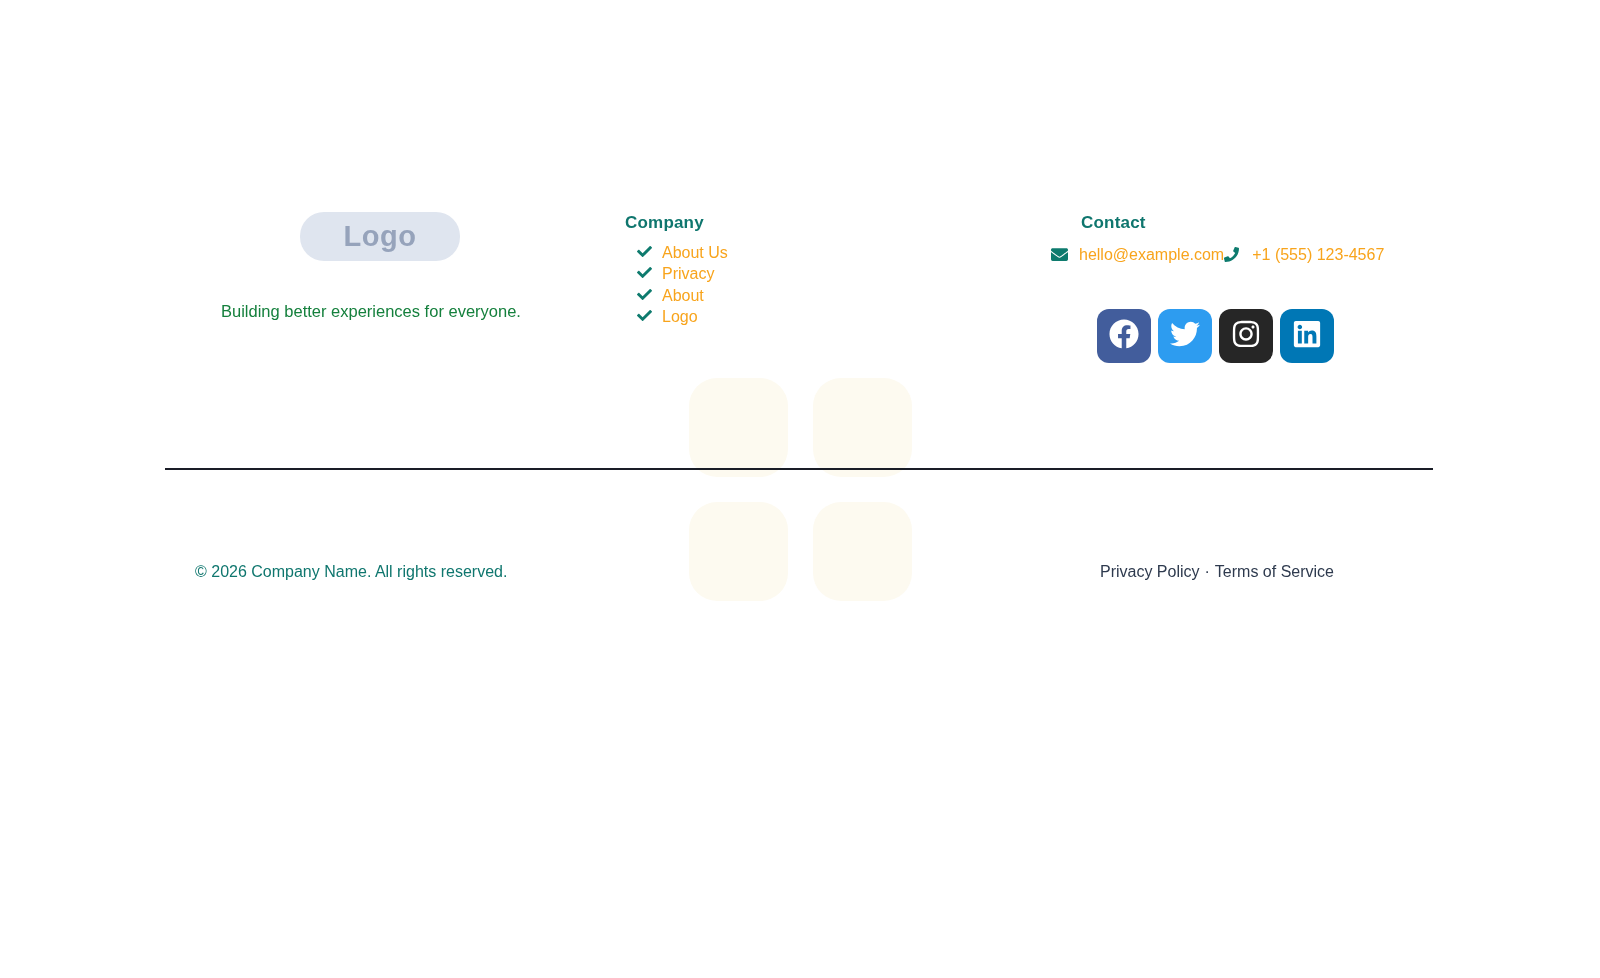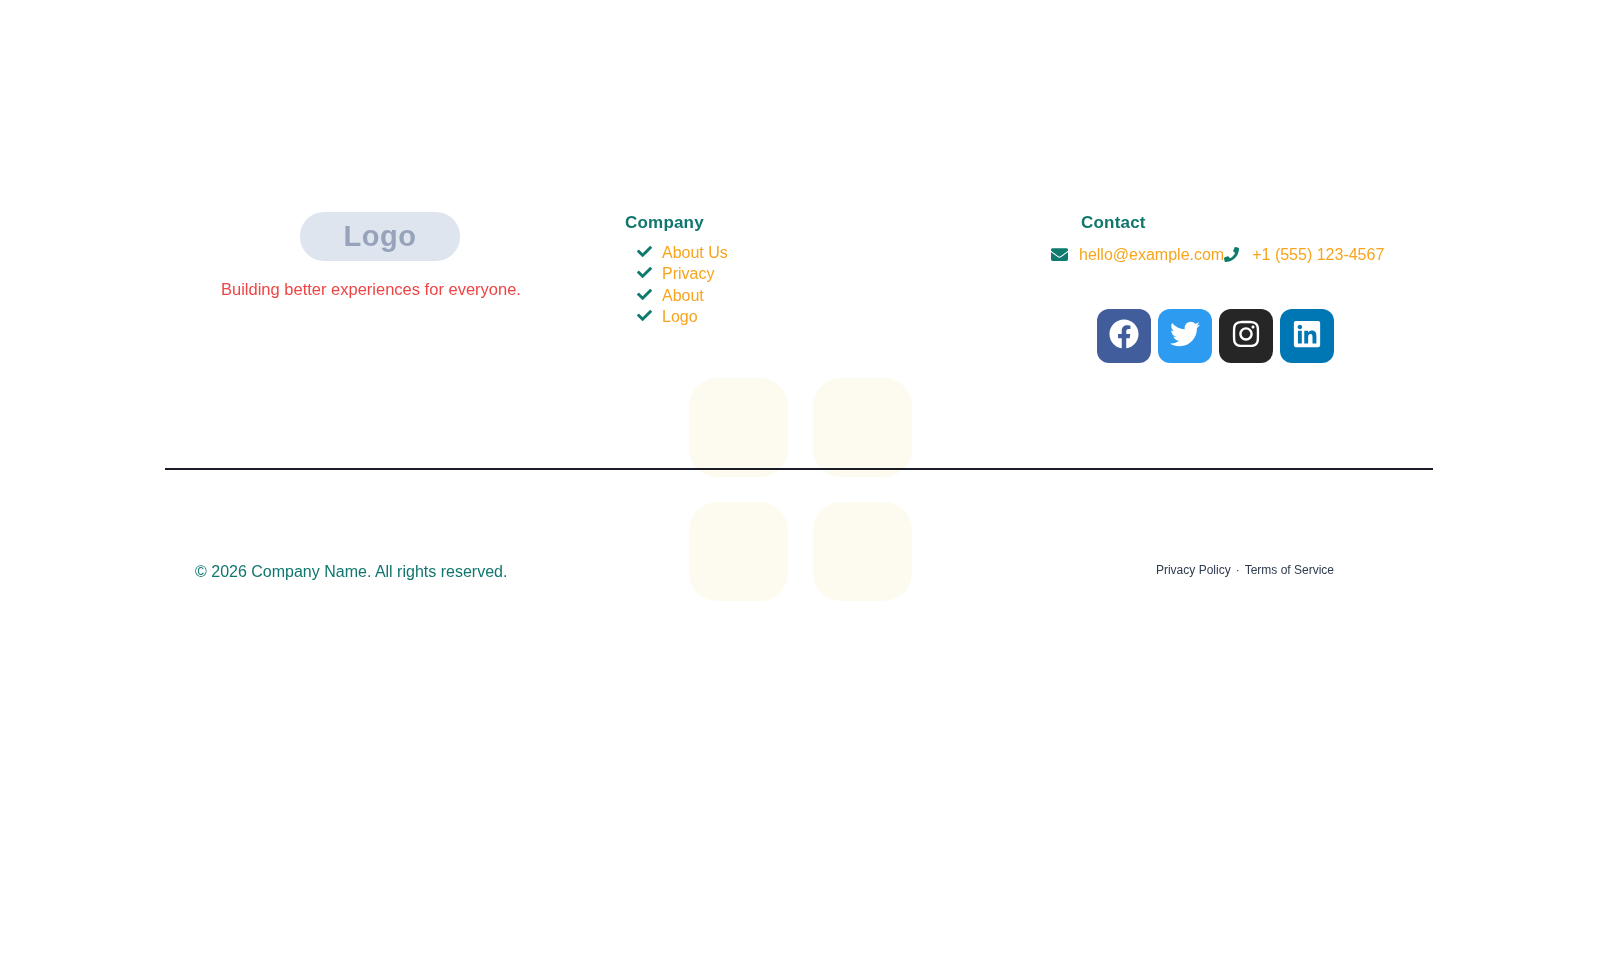--- a/index.html
+++ b/index.html
@@ -25,21 +25,21 @@
   
   .logo-pill {
     position:absolute; left:300px; top:212px; width:160px; height:49px;
     background:#dfe5ef; border-radius:24px; display:flex; align-items:center;
     justify-content:center; z-index:3;
   }
   .logo-pill span {
     font-size:29px; font-weight:bold; color:#96a3bb; letter-spacing:0.5px;
   }
   .tagline {
-    position:absolute; left:221px; top:280px; font-size:16.5px; color:#ef4444;
+    position:absolute; left:221px; top:302px; font-size:16.5px; color:#15803d;
     white-space:nowrap; z-index:3;
   }
   
   .col-heading {
     position:absolute; top:213px; font-size:17px; font-weight:bold;
     color:#0f766e; letter-spacing:0.2px; z-index:3;
   }
   .company-heading { left:625px; }
   .contact-heading { left:1053px;margin-left:28px; }
   .link-list {
@@ -74,21 +74,21 @@
     width:54px; height:54px; border-radius:12px; display:flex;
     align-items:center; justify-content:center; cursor:pointer;
   }
   .social-btn svg { height:30px; fill:#ffffff; }
   
   .copyright {
     position:absolute; left:195px; top:563px; font-size:16px; color:#0f766e;
     white-space:nowrap; z-index:3;
   }
   .legal {
-    position:absolute; right:192px; top:563px; font-size:12px; color:#2e3a4e;
+    position:absolute; right:192px; top:563px; font-size:16px; color:#2e3a4e;
     white-space:nowrap; z-index:3;
   }
   .legal a { color:#2e3a4e; text-decoration:none; cursor:pointer; }
   .legal .sep { margin:0 5px; }
 </style>
 </head>
 <body>
 
 <div class="canvas">
 

